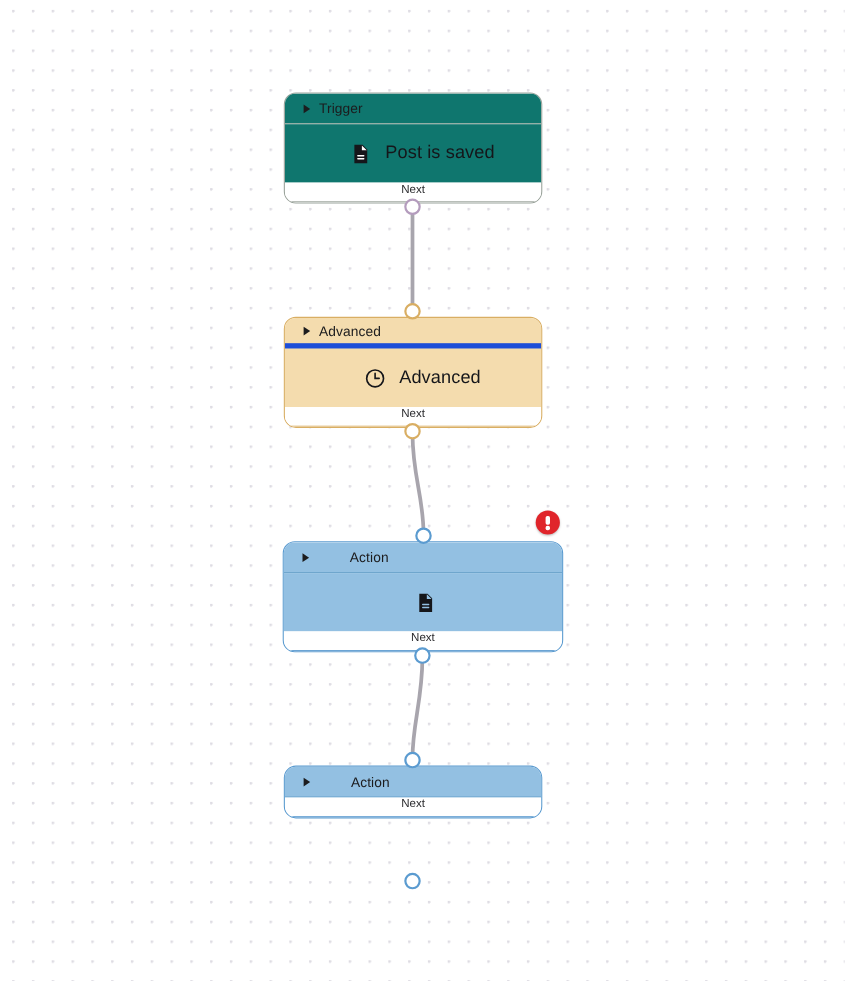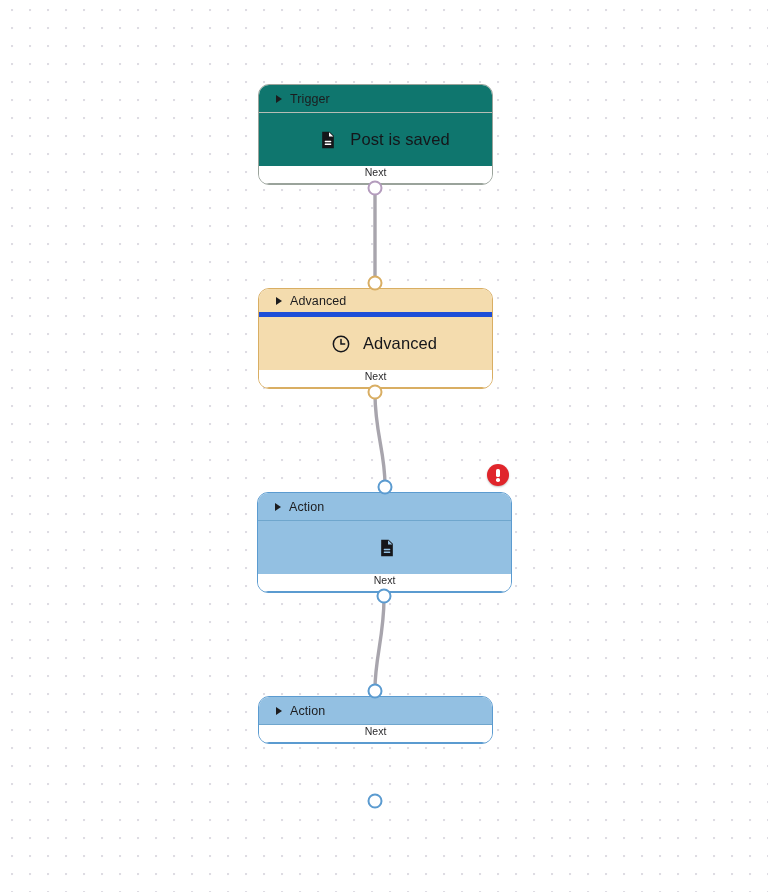--- a/index.html
+++ b/index.html
@@ -47,21 +47,21 @@
   }
   .node-body {
     display: flex;
     align-items: center;
     padding-left: 17px;
     height: 53px;
     justify-content: center;
   }
   .node.green .node-head, .node.green .node-body { background: #0f766e; }
   .node.tan   .node-head, .node.tan   .node-body { background: #f4dcae; }
-  .node.blue  .node-head, .node.blue  .node-body { background: #93c0e2; }
+  .node.blue  .node-head, .node.blue  .node-body { background: #93c0e2; gap: 29px; }
 
   .node.green .node-head { border-bottom: 1px solid #b6bdb5; }
   .node.tan   .node-head { border-bottom: 5px solid #1d4ed8; text-align: right; }
   .node.blue  .node-head { border-bottom: 1px solid #6fa6cd; }
 
   .caret {
     display: inline-block;
     width: 0; height: 0;
     border-left: 6px solid #1c1c1e;
     border-top: 4px solid transparent;

